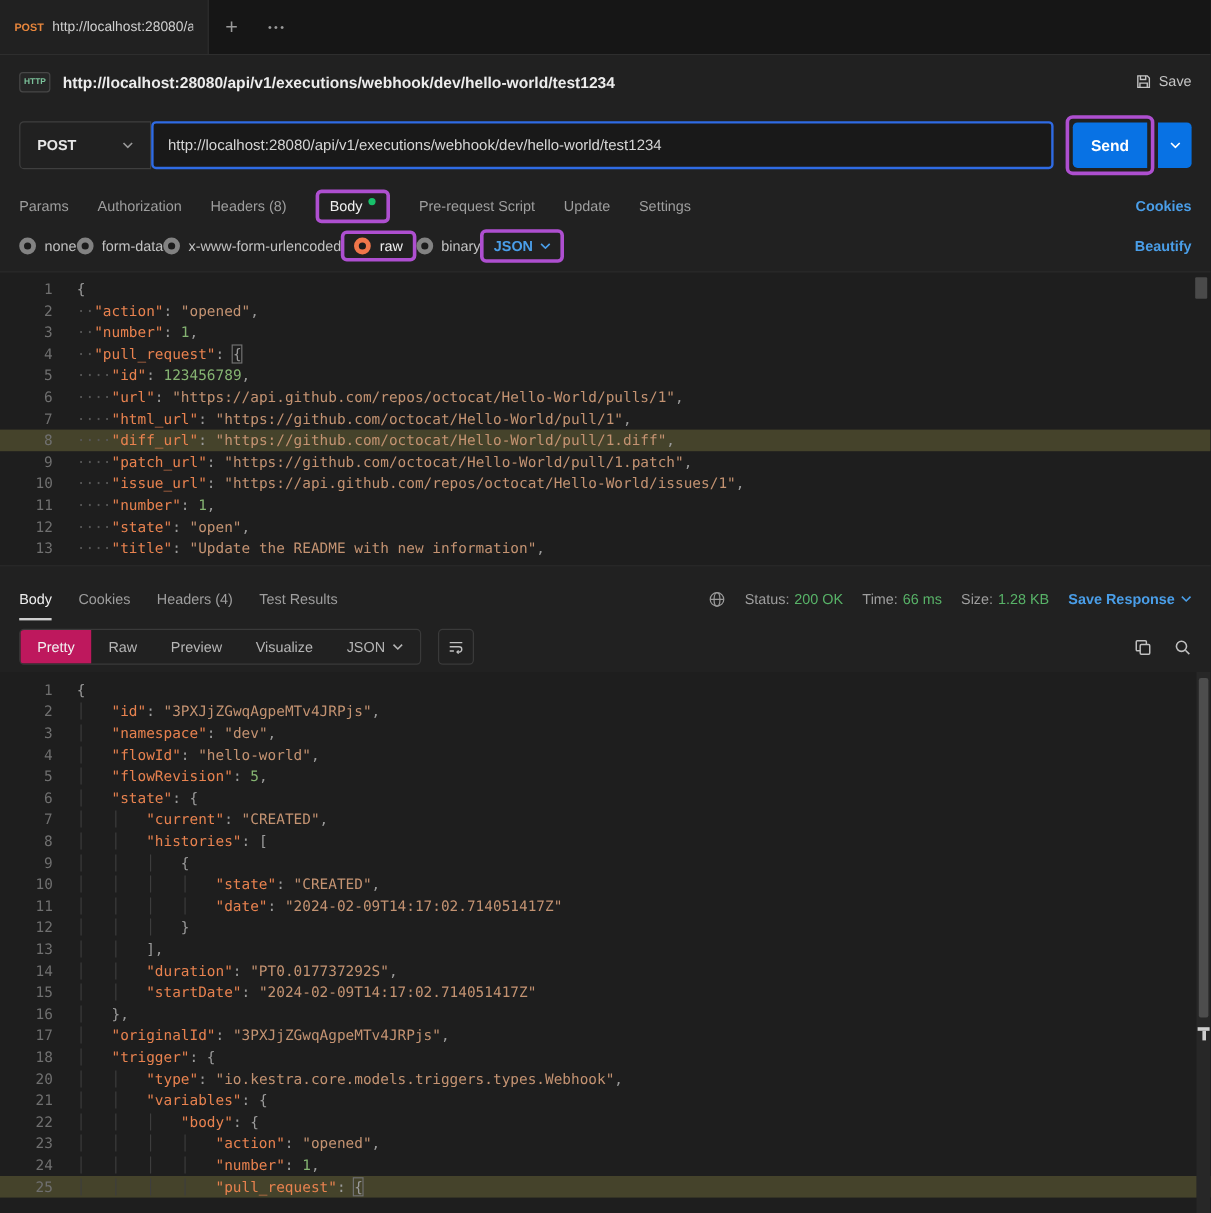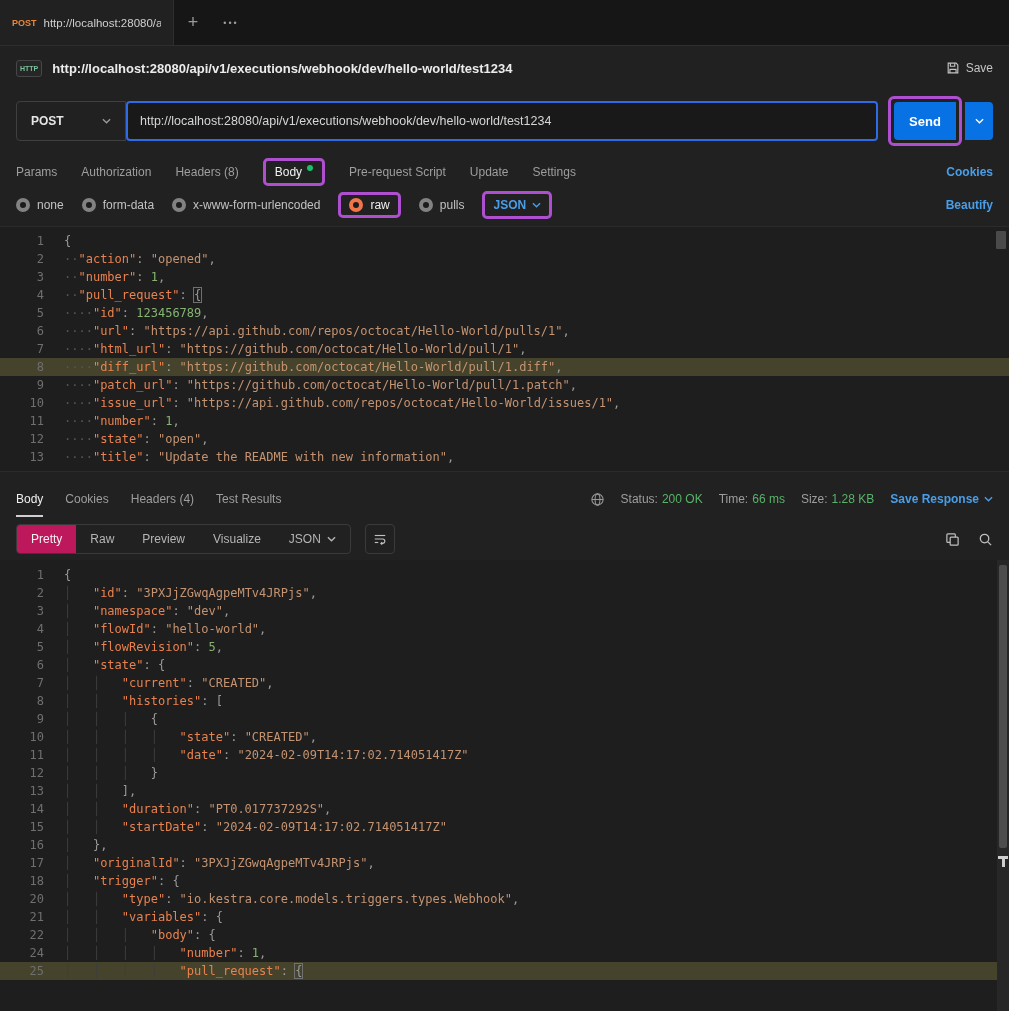--- a/index.html
+++ b/index.html
@@ -31,21 +31,21 @@
   .send-caret { width:28px; height:38px; background:#0872e4; border:none; border-radius:0 4px 4px 0; color:#fff; margin-left:3px; display:flex; align-items:center; justify-content:center; flex:none; }
 
   
   .req-tabs { display:flex; align-items:center; gap:24px; padding:0 16px; height:40px; font-size:12px; color:#9e9e9e; flex:none; }
   .req-tab.active { color:#f0f0f0; }
   .body-annot { border:3px solid #ae4fd0; border-radius:5px; padding:4px 9px; display:inline-flex; align-items:center; gap:5px; }
   .green-dot { width:6px; height:6px; border-radius:50%; background:#18c06a; transform:translateY(-4px); }
   .cookies { margin-left:auto; color:#4a9ee8; font-weight:600; }
 
   
-  .body-opts { display:flex; align-items:center; gap:18px; padding:0 16px 8px; font-size:12px; color:#c2c2c2; flex:none; height:34px; }
+  .body-opts { display:flex; align-items:center; padding:0 16px 8px; font-size:12px; color:#c2c2c2; flex:none; height:34px; }
   .radio-item { display:inline-flex; align-items:center; gap:7px; }
   .radio { width:14px; height:14px; border-radius:50%; border:4px solid #828282; background:#1c1c1c; flex:none; }
   .radio.selected { border-color:#f0764a; }
   .raw-annot { border:3px solid #ae4fd0; border-radius:5px; padding:3px 8px; display:inline-flex; }
   .raw-annot .radio-item span.lbl { color:#f0f0f0; }
   .json-annot { border:3px solid #ae4fd0; border-radius:5px; padding:4px 8px; display:inline-flex; gap:6px; align-items:center; color:#4a9ee8; font-weight:600; }
   .beautify { margin-left:auto; color:#4a9ee8; font-weight:600; }
 
   
   .editor { position:relative; background:#1e1e1e; font-family:"DejaVu Sans Mono",monospace; font-size:12px; line-height:18px; overflow:hidden; }
@@ -166,21 +166,21 @@
       <span class="lbl">x-www-form-urlencoded</span>
     </label>
     <span class="raw-annot">
       <label class="radio-item">
         <span class="radio selected"></span>
         <span class="lbl">raw</span>
       </label>
     </span>
     <label class="radio-item">
       <span class="radio"></span>
-      <span class="lbl">pulls</span>
+      <span class="lbl">binary</span>
     </label>
     <span class="json-annot">
       <span>JSON</span>
       <svg width="9" height="6" viewBox="0 0 10 6" fill="none" stroke="#4a9ee8" stroke-width="1.5">
           <path d="M1 1l4 4 4-4"></path>
         </svg>
     </span>
     <span class="beautify">Beautify</span>
   </div>
 
@@ -384,20 +384,24 @@
         </div>
         <div class="code-line">
           <span class="ln">21</span>
           <span class="code"><span class="tok-g">│   │   </span><span class="tok-k">"variables"</span><span class="tok-p">: </span><span class="tok-p">{</span></span>
         </div>
         <div class="code-line">
           <span class="ln">22</span>
           <span class="code"><span class="tok-g">│   │   │   </span><span class="tok-k">"body"</span><span class="tok-p">: </span><span class="tok-p">{</span></span>
         </div>
         <div class="code-line">
+          <span class="ln">23</span>
+          <span class="code"><span class="tok-g">│   │   │   │   </span><span class="tok-k">"action"</span><span class="tok-p">: </span><span class="tok-s">"opened"</span><span class="tok-p">,</span></span>
+        </div>
+        <div class="code-line">
           <span class="ln">24</span>
           <span class="code"><span class="tok-g">│   │   │   │   </span><span class="tok-k">"number"</span><span class="tok-p">: </span><span class="tok-n">1</span><span class="tok-p">,</span></span>
         </div>
         <div class="code-line hl">
           <span class="ln">25</span>
           <span class="code"><span class="tok-g">│   │   │   │   </span><span class="tok-k">"pull_request"</span><span class="tok-p">: </span><span class="tok-b">{</span></span>
         </div>
       </div>
     <div class="resp-track">
       <div class="resp-handle"></div>

